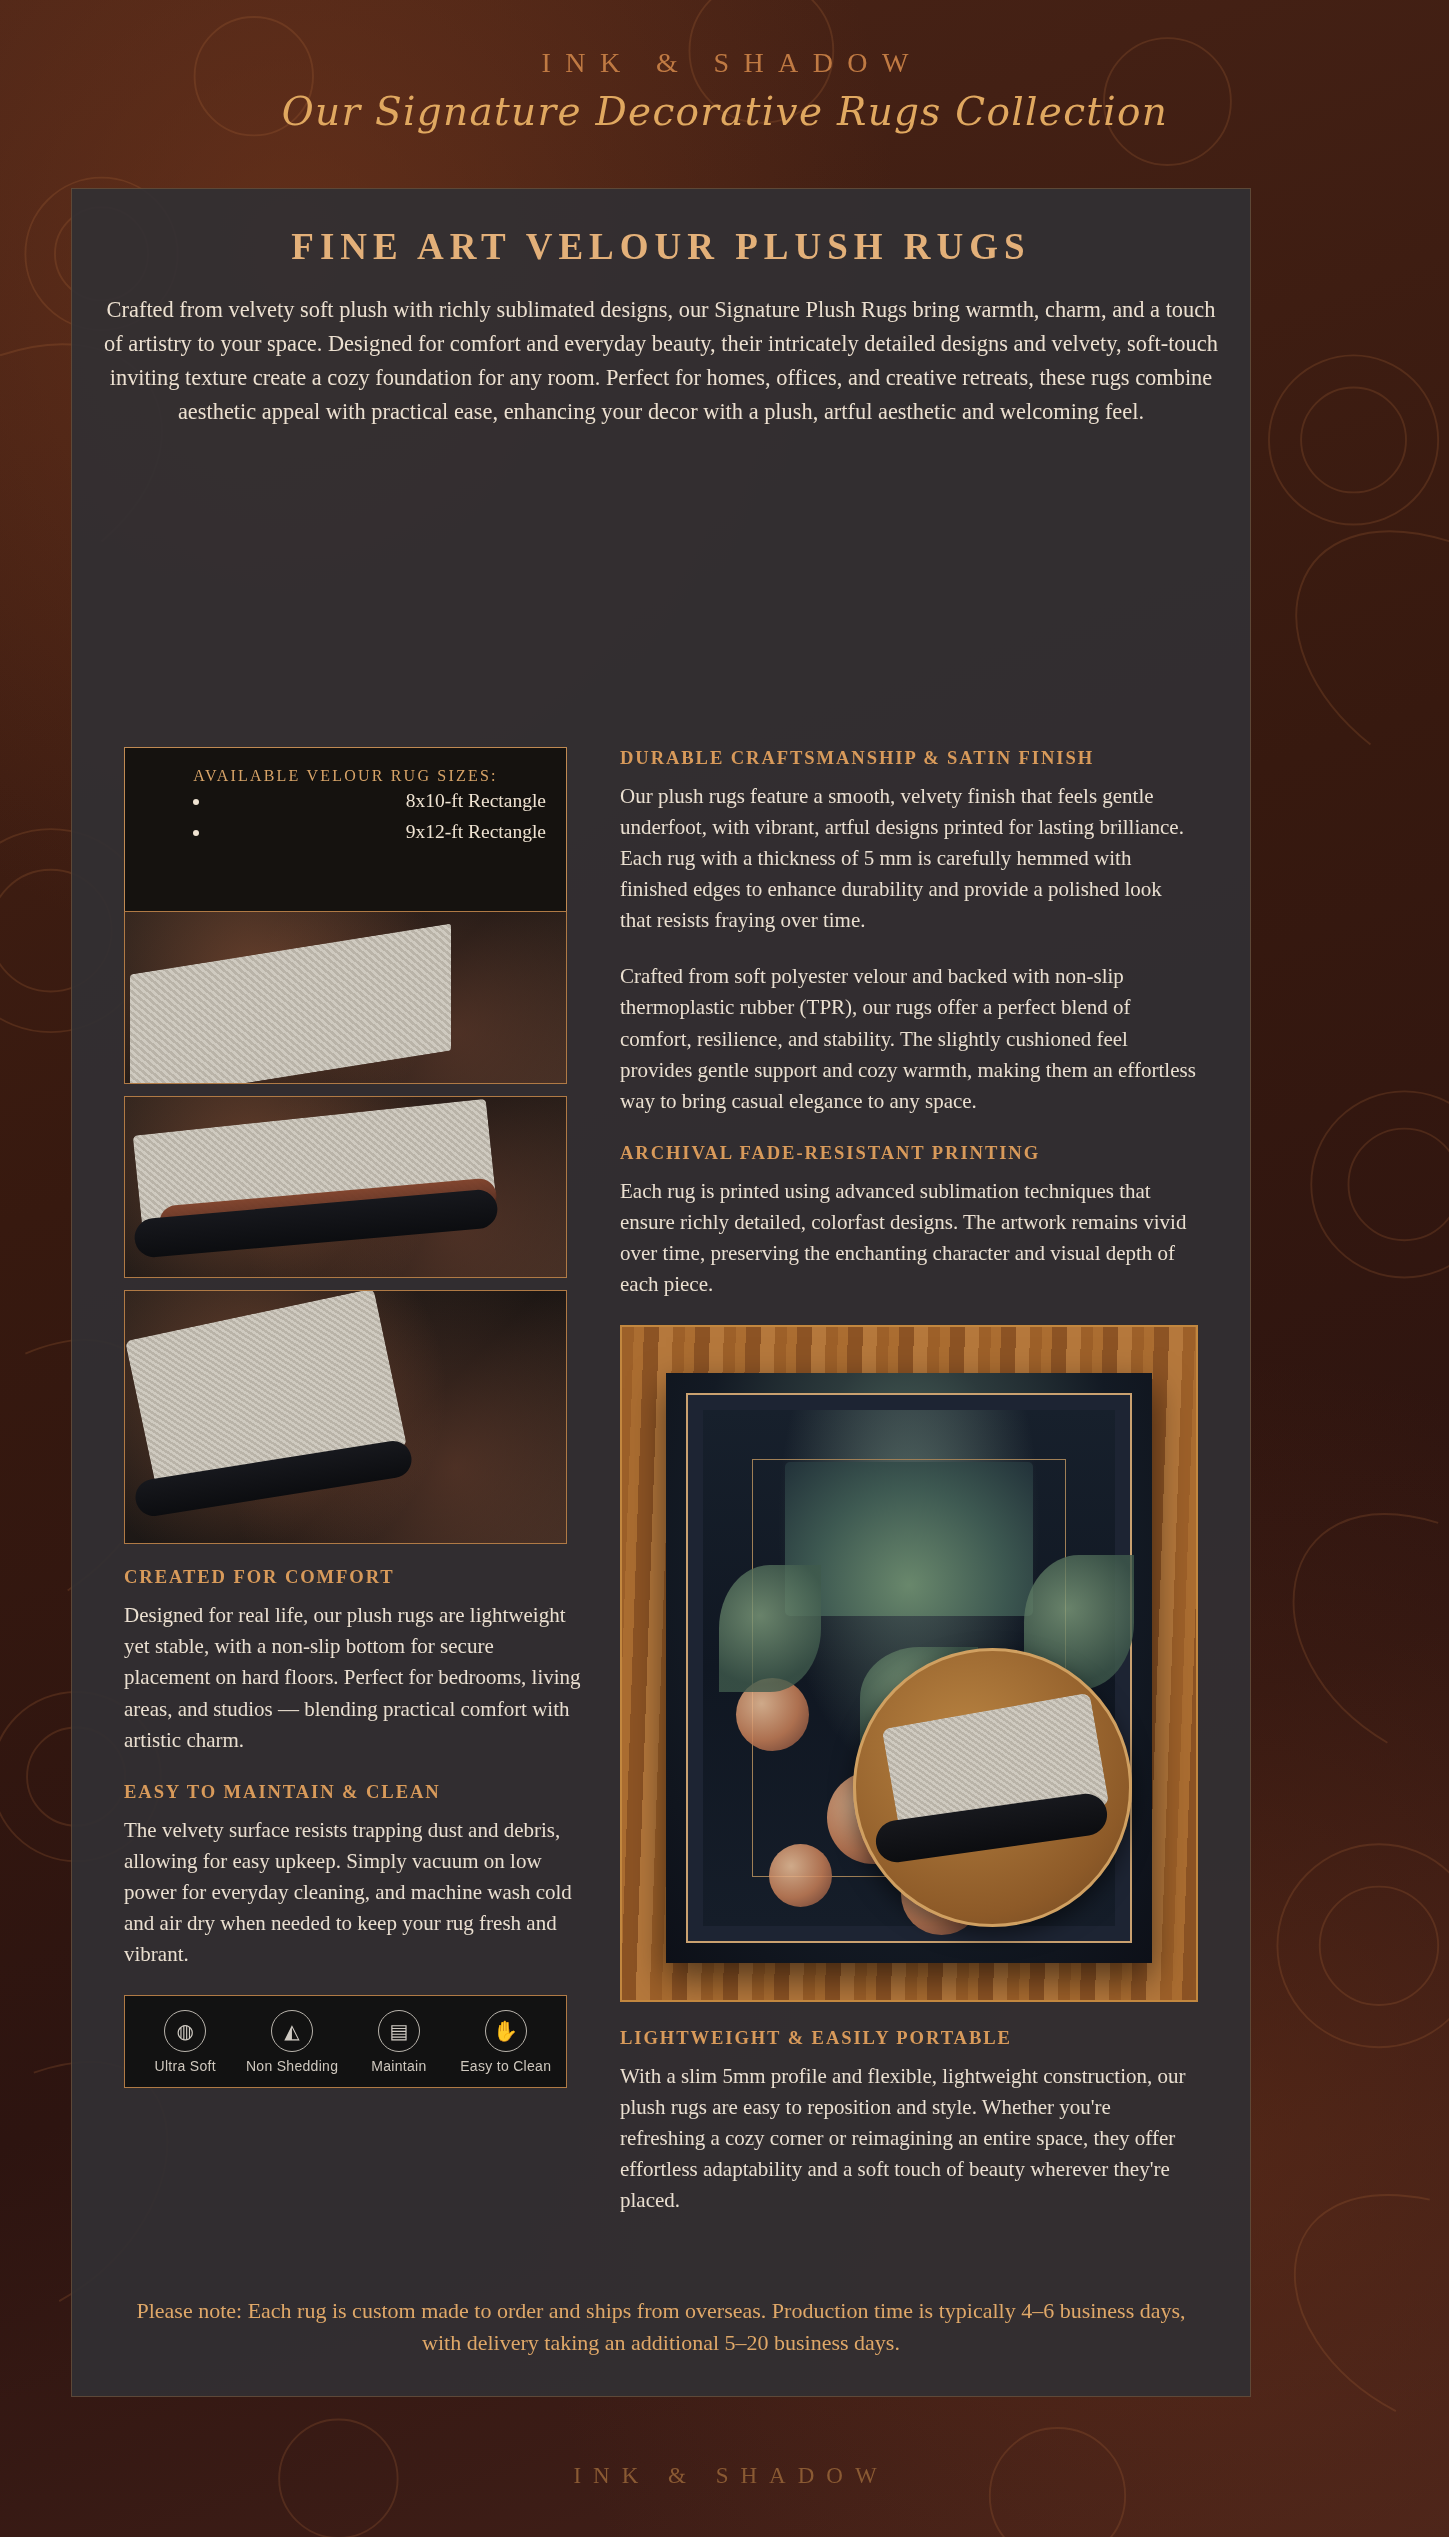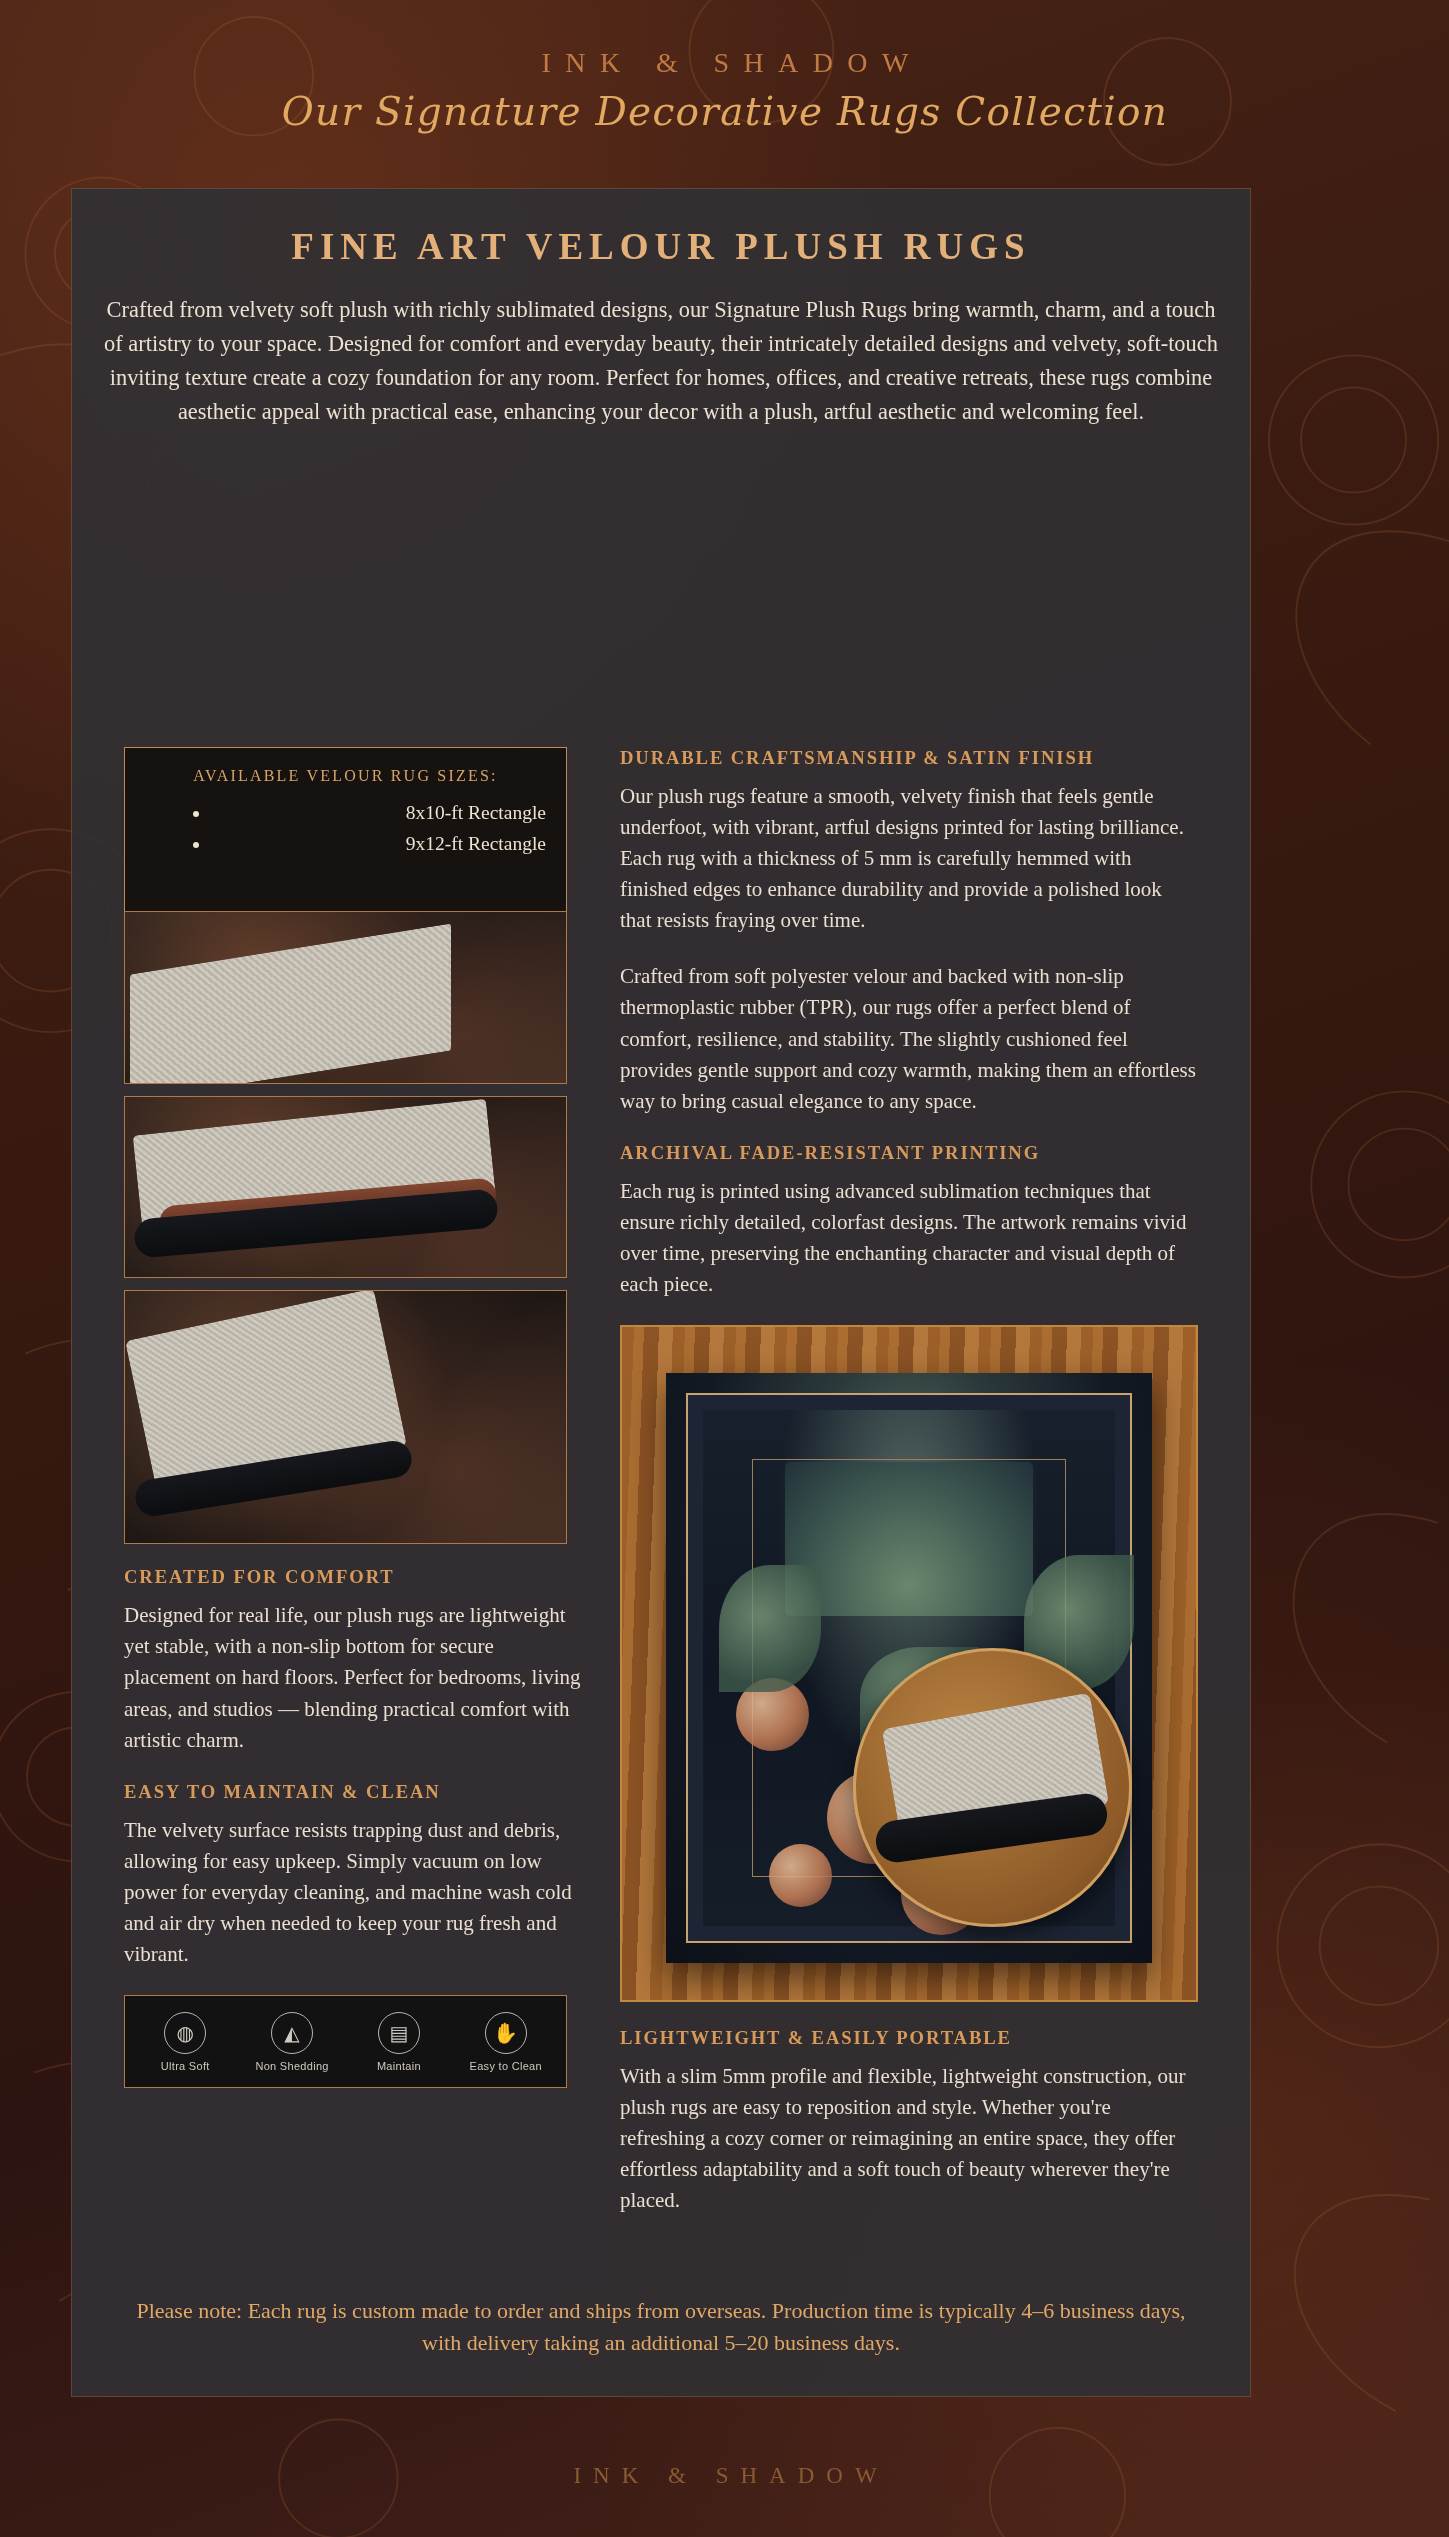--- a/index.html
+++ b/index.html
@@ -101,21 +101,21 @@
     padding: 18.6px 20px 15px 20px;
     width: 443px;
     height: 166px;
   }
   .sizes-title {
     text-align: center;
     font-size: 16px;
     letter-spacing: 2.2px;
     color: #d8a468;
     text-transform: uppercase;
-    margin-bottom: 12px;
+    margin-bottom: 0;
   }
   .sizes-list {
     margin: 0;
     padding-left: 66px;
     color: #efe3d2;
     font-size: 19.5px;
     line-height: 1.62;
     text-align: right;
   }
 
@@ -277,21 +277,21 @@
     margin: 0 auto 6px;
     border: 1.7px solid #b9b4ac;
     border-radius: 50%;
     position: relative;
     display: flex; align-items: center; justify-content: center;
     color: #cfcac2;
     font-size: 20px;
     line-height: 1;
   }
   .icon-label {
-    font-size: 11px;
+    font-size: 14px;
     color: #cfc8be;
     letter-spacing: 0.3px;
     font-family: "Liberation Sans", sans-serif;
   }
 
   
   .note {
     position: absolute;
     left: 59px; right: 59px;
     bottom: 37px;

